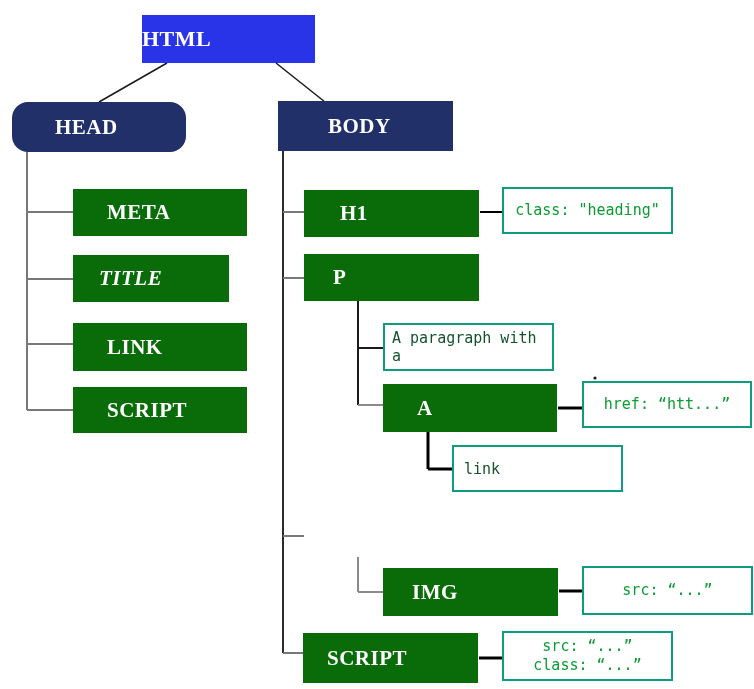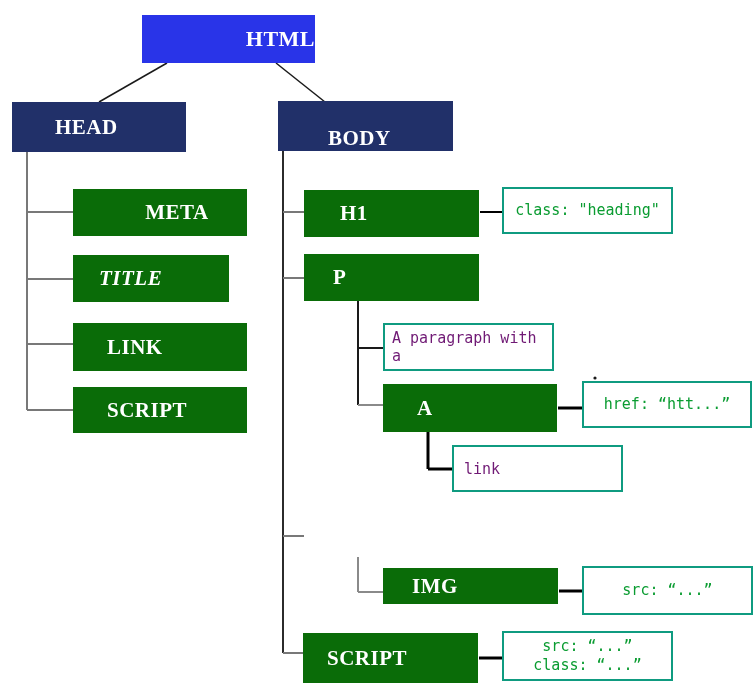--- a/index.html
+++ b/index.html
@@ -24,21 +24,21 @@
     align-items:center;
     color:#ffffff;
     font-family:"Liberation Serif",serif;
     font-weight:bold;
     font-size:21px;
     letter-spacing:0.5px;
     box-sizing:border-box;
   }
   .node.blue{
     background:#2934e8;
-    justify-content:flex-end;
+    justify-content:flex-start;
     font-size:22px;
   }
   .node.navy{background:#213069;}
   .node.green{background:#0a6c08;}
   .annot{
     position:absolute;
     z-index:1;
     background:#ffffff;
     border:2px solid #0f9b80;
     box-sizing:border-box;
@@ -55,21 +55,21 @@
     position:absolute;
     z-index:1;
     background:#ffffff;
     border:2px solid #0f9b80;
     box-sizing:border-box;
     display:flex;
     align-items:center;
     text-align:left;
     font-family:"DejaVu Sans Mono","Liberation Mono",monospace;
     font-size:15px;
-    color:#701a75;
+    color:#14532d;
   }
 </style>
 </head>
 <body>
 
 <div class="canvas">
 
   <svg class="edges" width="754" height="689" viewBox="0 0 754 689">
 
     <line x1="167" y1="63" x2="99" y2="102" stroke="#1a1a1a" stroke-width="1.5"></line>
@@ -104,28 +104,28 @@
 
     <circle cx="443" cy="358" r="1.6" fill="#1a1a1a"></circle>
     <circle cx="595" cy="378" r="1.6" fill="#1a1a1a"></circle>
     <circle cx="650" cy="421" r="1.6" fill="#1a1a1a"></circle>
   </svg>
 
   <div class="node blue" style="left:142px;top:15px;width:173px;height:48px;">
     <span>HTML</span>
   </div>
 
-  <div class="node navy" style="left:12px;top:102px;width:174px;height:50px;padding-left:43px;">
+  <div class="node navy" style="left:12px;top:102px;width:174px;height:50px;padding-left:43px;border-radius:16px;">
     <span>HEAD</span>
   </div>
-  <div class="node navy" style="left:278px;top:101px;width:175px;height:50px;padding-left:50px;align-items:flex-end;">
+  <div class="node navy" style="left:278px;top:101px;width:175px;height:50px;padding-left:50px;">
     <span>BODY</span>
   </div>
 
-  <div class="node green" style="left:73px;top:189px;width:174px;height:47px;padding-left:34px;justify-content:center;">
+  <div class="node green" style="left:73px;top:189px;width:174px;height:47px;padding-left:34px;">
     <span>META</span>
   </div>
   <div class="node green" style="left:73px;top:255px;width:156px;height:47px;padding-left:26px;font-style:italic;">
     <span>TITLE</span>
   </div>
   <div class="node green" style="left:73px;top:323px;width:174px;height:48px;padding-left:34px;">
     <span>LINK</span>
   </div>
   <div class="node green" style="left:73px;top:387px;width:174px;height:46px;padding-left:34px;">
     <span>SCRIPT</span>
@@ -151,21 +151,21 @@
   </div>
   <div class="annot" style="left:582px;top:381px;width:170px;height:47px;">
     <div>href: “htt...”</div>
   </div>
 
   <div class="textbox" style="left:452px;top:445px;width:171px;height:47px;padding-left:10px;">
     <span>link</span>
   </div>
 
 
-  <div class="node green" style="left:383px;top:568px;width:175px;height:36px;padding-left:29px;">
+  <div class="node green" style="left:383px;top:568px;width:175px;height:48px;padding-left:29px;">
     <span>IMG</span>
   </div>
   <div class="annot" style="left:582px;top:566px;width:171px;height:49px;">
     <div>src: “...”</div>
   </div>
 
   <div class="node green" style="left:303px;top:633px;width:175px;height:50px;padding-left:24px;">
     <span>SCRIPT</span>
   </div>
   <div class="annot" style="left:502px;top:631px;width:171px;height:50px;">

